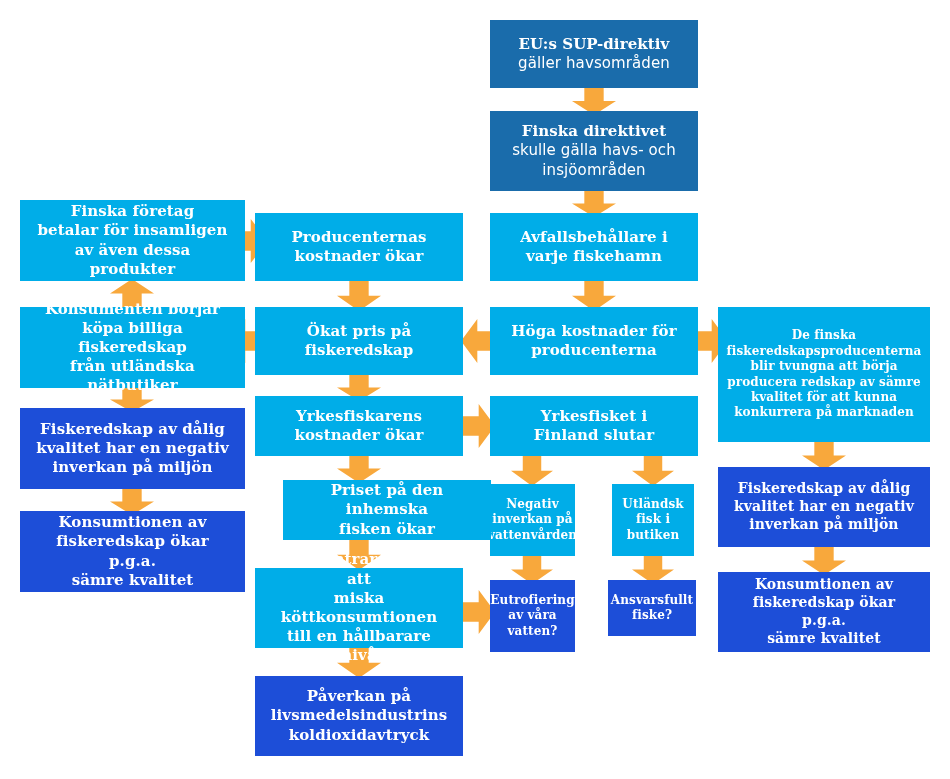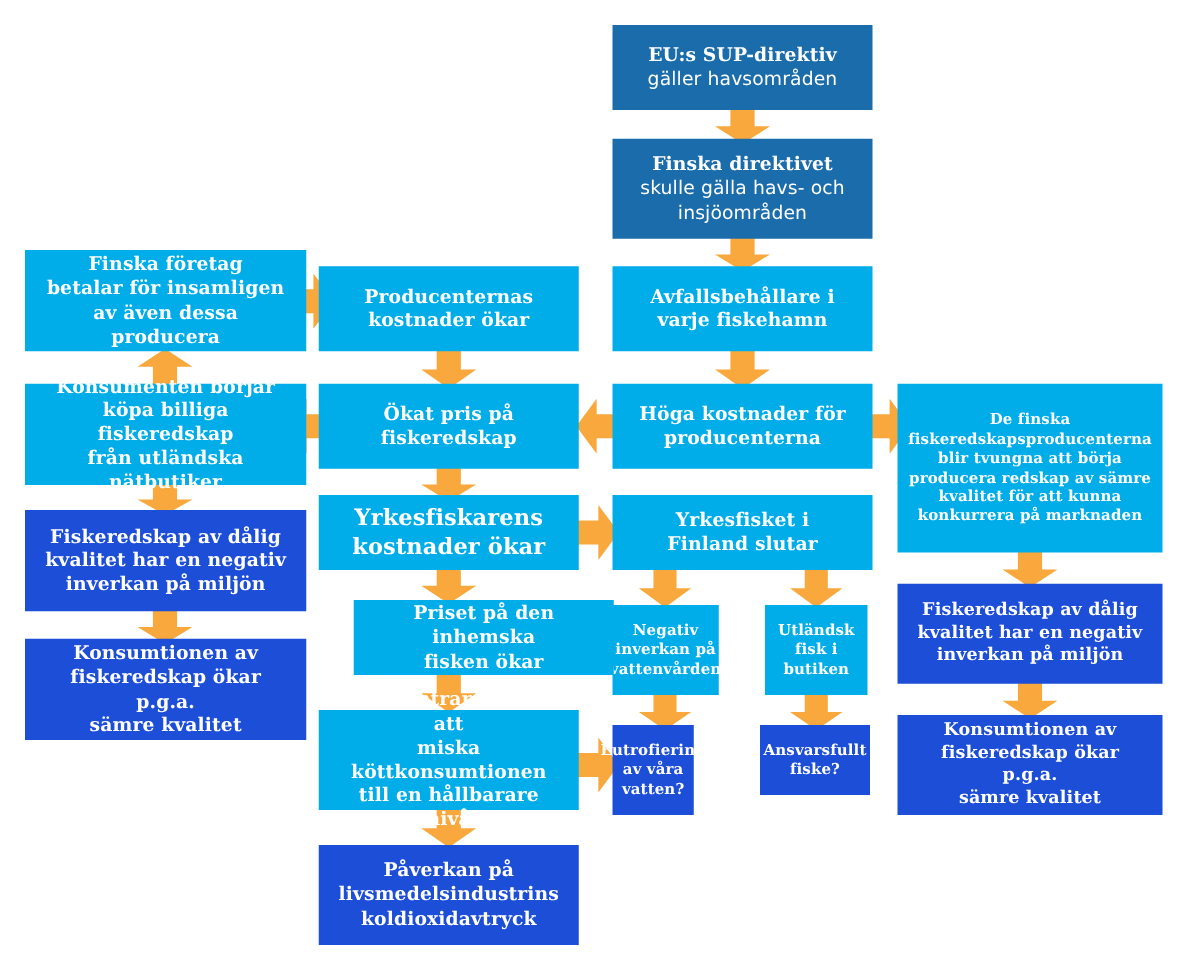--- a/index.html
+++ b/index.html
@@ -102,54 +102,54 @@
     <div class="node lightblue" style="left: 490px; top: 307px; width: 208px; height: 68px; font-size: 15px;"><span>Höga kostnader för
 producenterna</span></div>
     <div class="node lightblue" style="left: 490px; top: 396px; width: 208px; height: 60px; font-size: 15px;"><span>Yrkesfisket i
 Finland slutar</span></div>
     <div class="node lightblue" style="left: 490px; top: 484px; width: 85px; height: 72px; font-size: 12px;"><span>Negativ
 inverkan på
 vattenvården</span></div>
     <div class="node lightblue" style="left: 612px; top: 484px; width: 82px; height: 72px; font-size: 12px;"><span>Utländsk
 fisk i
 butiken</span></div>
-    <div class="node red" style="left: 490px; top: 580px; width: 65px; height: 72px; font-size: 12px;"><span>Eutrofiering
+    <div class="node red" style="left: 490px; top: 580px; width: 85px; height: 72px; font-size: 12px;"><span>Eutrofiering
 av våra
 vatten?</span></div>
     <div class="node red" style="left: 608px; top: 580px; width: 88px; height: 56px; font-size: 12px;"><span>Ansvarsfullt
 fiske?</span></div>
     <div class="node lightblue" style="left: 718px; top: 307px; width: 212px; height: 135px; font-size: 12px;"><span>De finska
 fiskeredskapsproducenterna
 blir tvungna att börja
 producera redskap av sämre
 kvalitet för att kunna
 konkurrera på marknaden</span></div>
     <div class="node red" style="left: 718px; top: 467px; width: 212px; height: 80px; font-size: 14px;"><span>Fiskeredskap av dålig
 kvalitet har en negativ
 inverkan på miljön</span></div>
     <div class="node red" style="left: 718px; top: 572px; width: 212px; height: 80px; font-size: 14px;"><span>Konsumtionen av
 fiskeredskap ökar p.g.a.
 sämre kvalitet</span></div>
     <div class="node lightblue" style="left: 255px; top: 213px; width: 208px; height: 68px; font-size: 15px;"><span>Producenternas
 kostnader ökar</span></div>
     <div class="node lightblue" style="left: 255px; top: 307px; width: 208px; height: 68px; font-size: 15px;"><span>Ökat pris på
 fiskeredskap</span></div>
-    <div class="node lightblue" style="left: 255px; top: 396px; width: 208px; height: 60px; font-size: 18px;"><span>Yrkesfiskarens
+    <div class="node lightblue" style="left: 255px; top: 396px; width: 208px; height: 60px; font-size: 15px;"><span>Yrkesfiskarens
 kostnader ökar</span></div>
     <div class="node lightblue" style="left: 255px; top: 480px; width: 208px; height: 60px; font-size: 15px; margin-left: 28px;"><span>Priset på den inhemska
 fisken ökar</span></div>
     <div class="node lightblue" style="left: 255px; top: 568px; width: 208px; height: 80px; font-size: 15px;"><span>Uppmuntrar inte till att
 miska köttkonsumtionen
 till en hållbarare nivå</span></div>
     <div class="node red" style="left: 255px; top: 676px; width: 208px; height: 80px; font-size: 15px;"><span>Påverkan på
 livsmedelsindustrins
 koldioxidavtryck</span></div>
     <div class="node lightblue" style="left: 20px; top: 200px; width: 225px; height: 81px; font-size: 15px;"><span>Finska företag
 betalar för insamligen
-av även dessa producera</span></div>
+av även dessa produkter</span></div>
     <div class="node lightblue" style="left: 20px; top: 307px; width: 225px; height: 81px; font-size: 15px;"><span>Konsumenten börjar
 köpa billiga fiskeredskap
 från utländska nätbutiker</span></div>
     <div class="node red" style="left: 20px; top: 408px; width: 225px; height: 81px; font-size: 15px;"><span>Fiskeredskap av dålig
 kvalitet har en negativ
 inverkan på miljön</span></div>
     <div class="node red" style="left: 20px; top: 511px; width: 225px; height: 81px; font-size: 15px;"><span>Konsumtionen av
 fiskeredskap ökar p.g.a.
 sämre kvalitet</span></div>
   </div>

